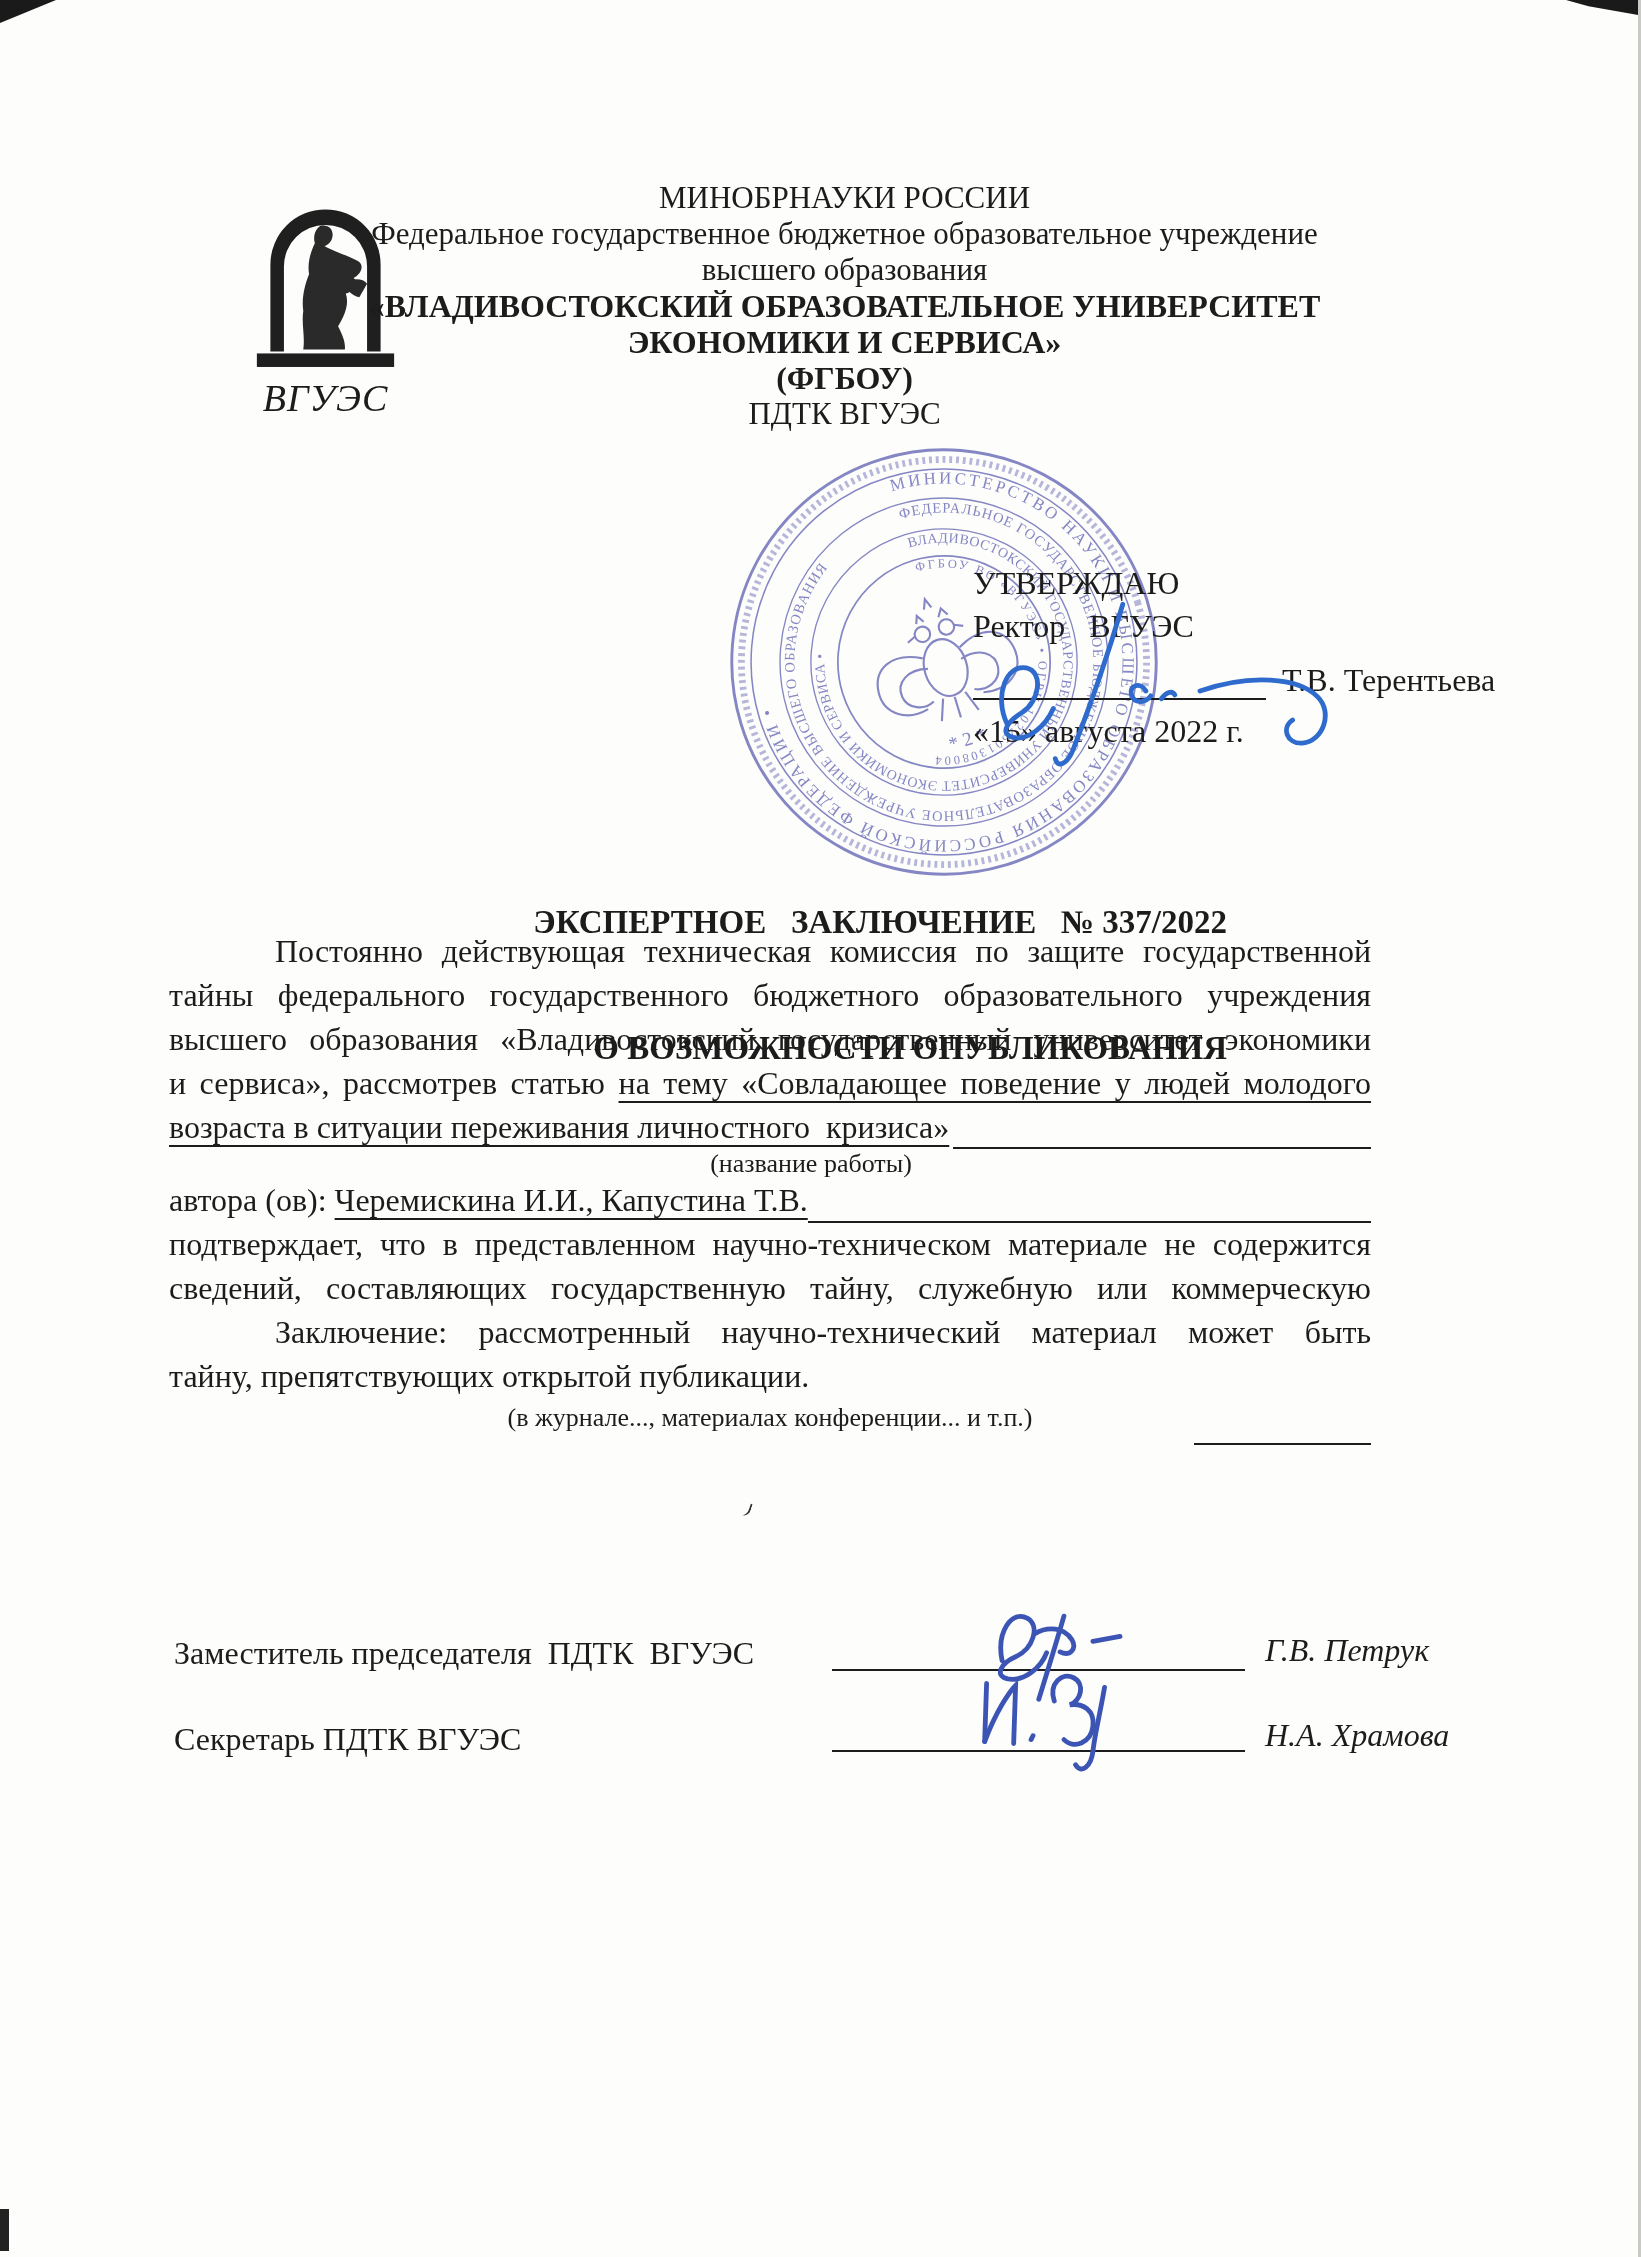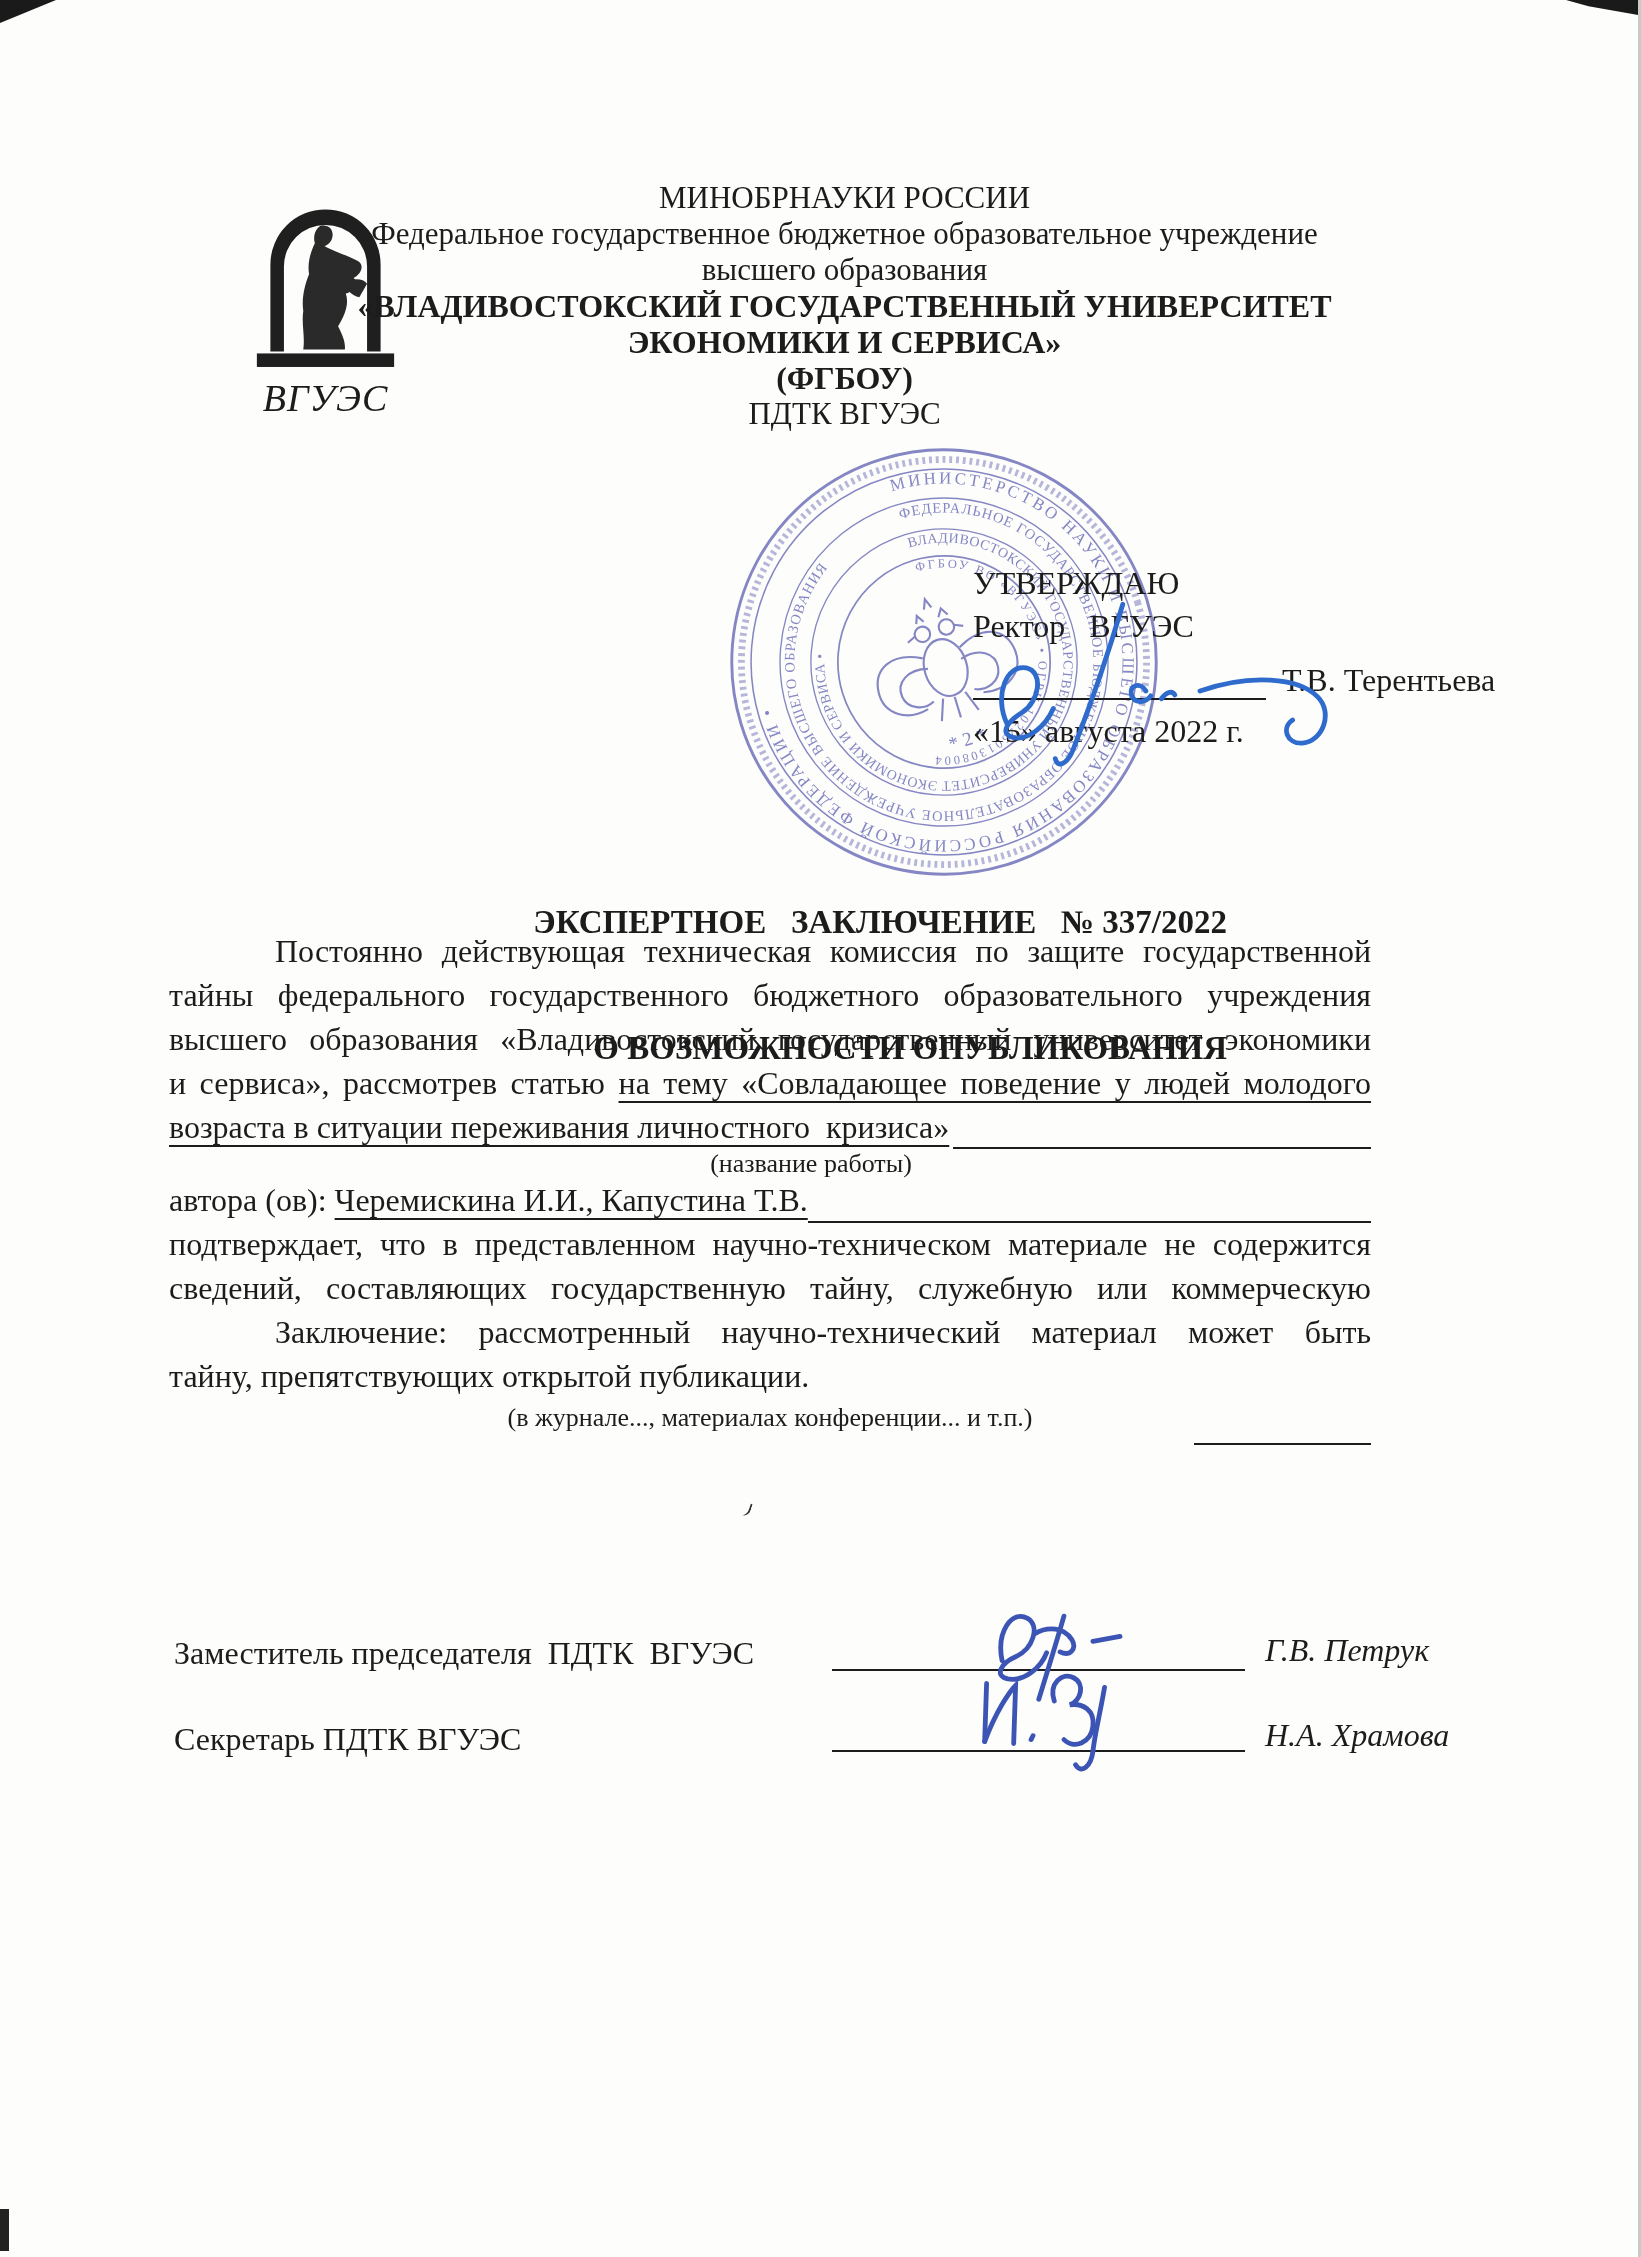--- a/index.html
+++ b/index.html
@@ -70,21 +70,21 @@
       <path fill="#2a2a2a" d="M96,96 C104,92 114,92 118,98 L110,112 C102,110 96,104 96,96 Z"></path>
       <rect x="4" y="170" width="142" height="14" fill="#1f1f1f"></rect>
     </svg>
     <div class="logo-caption">ВГУЭС</div>
   </div>
 
   <div class="header">
     <div>МИНОБРНАУКИ РОССИИ</div>
     <div>Федеральное государственное бюджетное образовательное учреждение</div>
     <div>высшего образования</div>
-    <div class="b">«ВЛАДИВОСТОКСКИЙ ГОСУДАРСТВЕННЫЙ УНИВЕРСИТЕТ</div>
+    <div class="b">«ВЛАДИВОСТОКСКИЙ ОБРАЗОВАТЕЛЬНОЕ УНИВЕРСИТЕТ</div>
     <div class="b">ЭКОНОМИКИ И СЕРВИСА»</div>
     <div class="b">(ФГБОУ)</div>
     <div>ПДТК ВГУЭС</div>
   </div>
 
   <div class="stamp">
     <svg width="436" height="436" viewBox="0 0 452 452">
       <defs>
         <path id="ring1" d="M226,41 a185,185 0 1 1 -0.1,0"></path>
         <path id="ring2" d="M226,71 a155,155 0 1 1 -0.1,0"></path>

